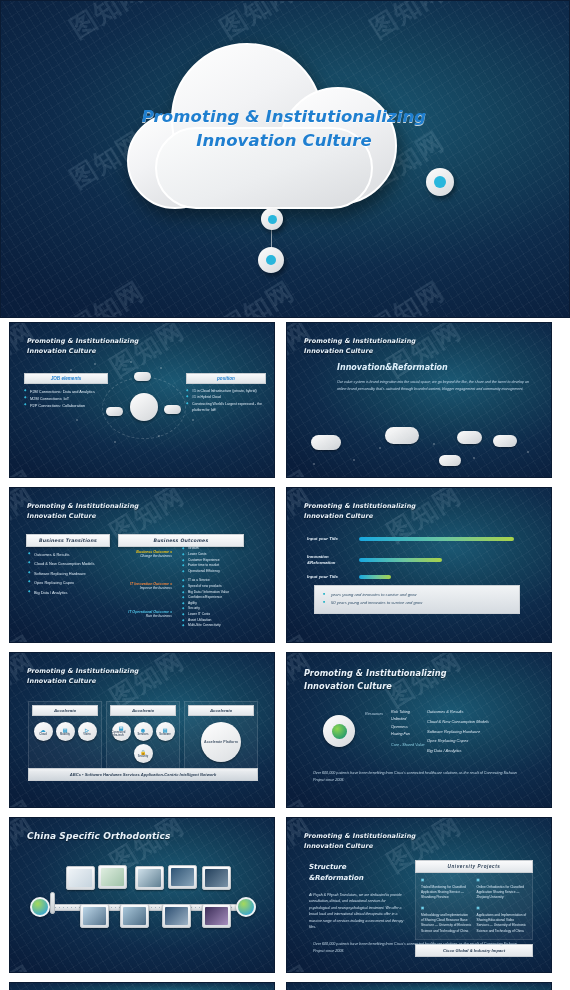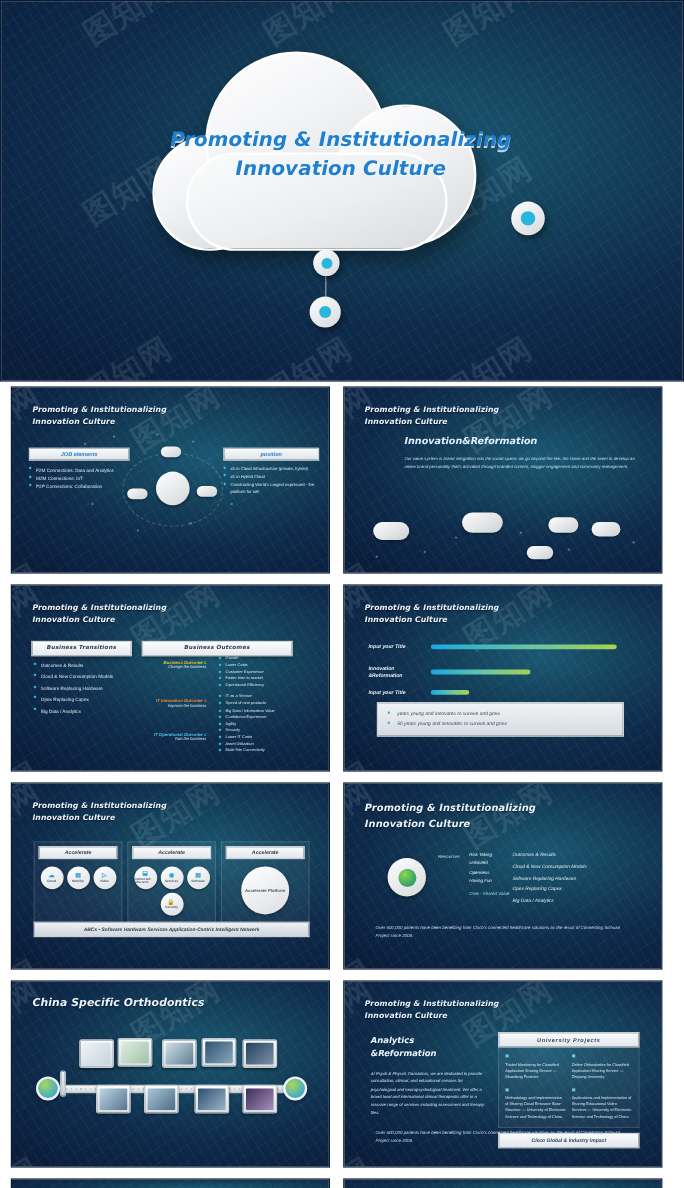--- a/index.html
+++ b/index.html
@@ -554,21 +554,21 @@
         <span>图知网</span>
           <span>图知网</span>
           <span>图知网</span>
       </div>
       <div class="tl">
         <div>Promoting &amp; Institutionalizing</div>
         <div>Innovation Culture</div>
       </div>
       <div class="s8left" style="z-index:6;">
         <div class="s8h">
-          <div>Analytics</div>
+          <div>Structure</div>
           <div>&amp;Reformation</div>
         </div>
         <div class="s8p">At Psych &amp; Physch Translators, we are dedicated to provide consultation, clinical, and educational services for psychological and neuropsychological treatment. We offer a broad local and international clinical therapeutic offer in a massive range of services including assessment and therapy files.</div>
       </div>
       <div class="s8panel" style="z-index:6;">
         <div class="ph">University Projects</div>
         <div class="s8body">
           <div class="s8item"><b>▣</b><span>Trialed Monitoring for Classified Application Sharing Service — Shandong Province</span></div>
           <div class="s8item"><b>▣</b><span>Online Orthodontics for Classified Application Sharing Service — Zhejiang University</span></div>
           <div class="s8item"><b>▣</b><span>Methodology and Implementation of Sharing Cloud Resource Base Structure — University of Electronic Science and Technology of China</span></div>

